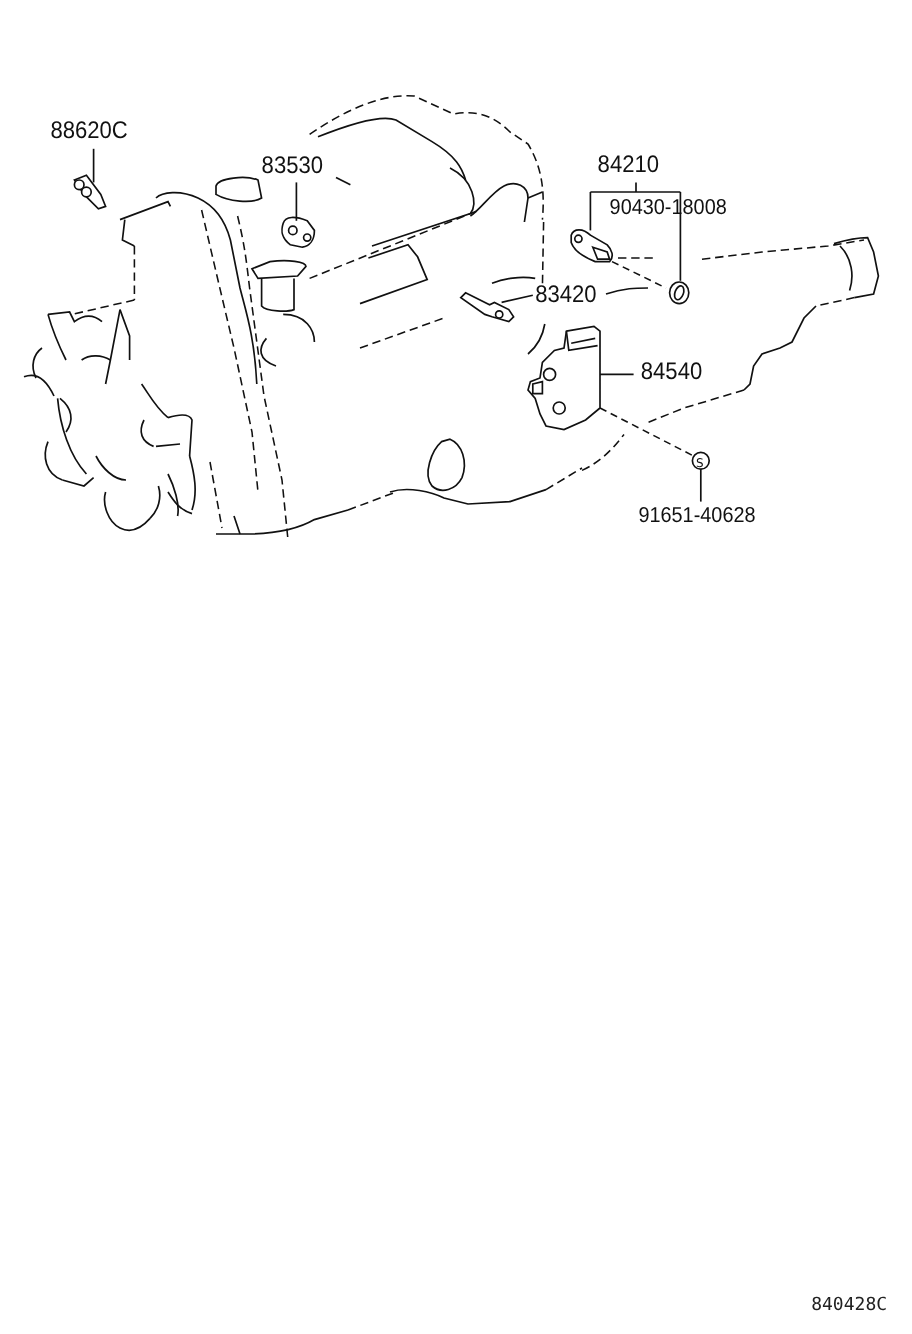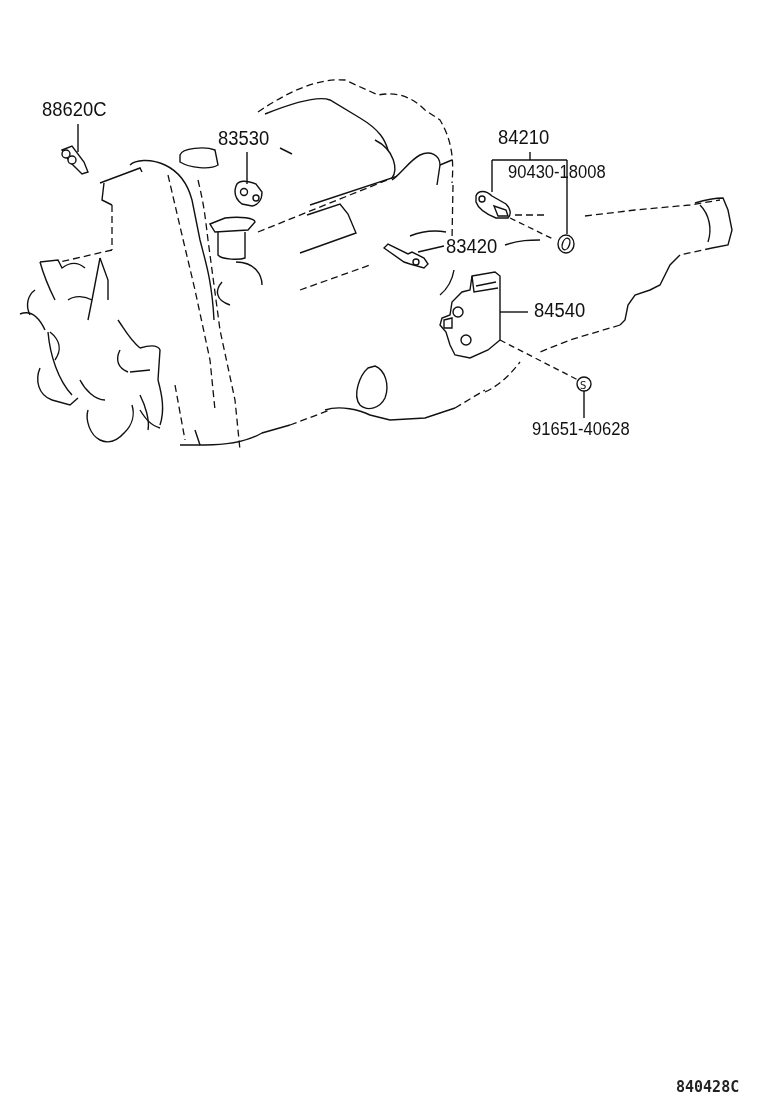--- a/index.html
+++ b/index.html
@@ -154,14 +154,14 @@
     </g>
   </svg>
 
   <div class="label part" style="left:42px; top:99px;">88620C</div>
   <div class="label part" style="left:218px; top:128px;">83530</div>
   <div class="label part" style="left:498px; top:127px;">84210</div>
   <div class="label part-sm" style="left:508px; top:163px;">90430-18008</div>
   <div class="label part" style="left:446px; top:236px;">83420</div>
   <div class="label part" style="left:534px; top:300px;">84540</div>
   <div class="label part-sm" style="left:532px; top:420px;">91651-40628</div>
-  <div class="label ref" style="left:676px; top:1080px;font-weight:bold;">840428C</div>
+  <div class="label ref" style="left:676px; top:1080px;">840428C</div>
 </div>
 
 </body></html>

